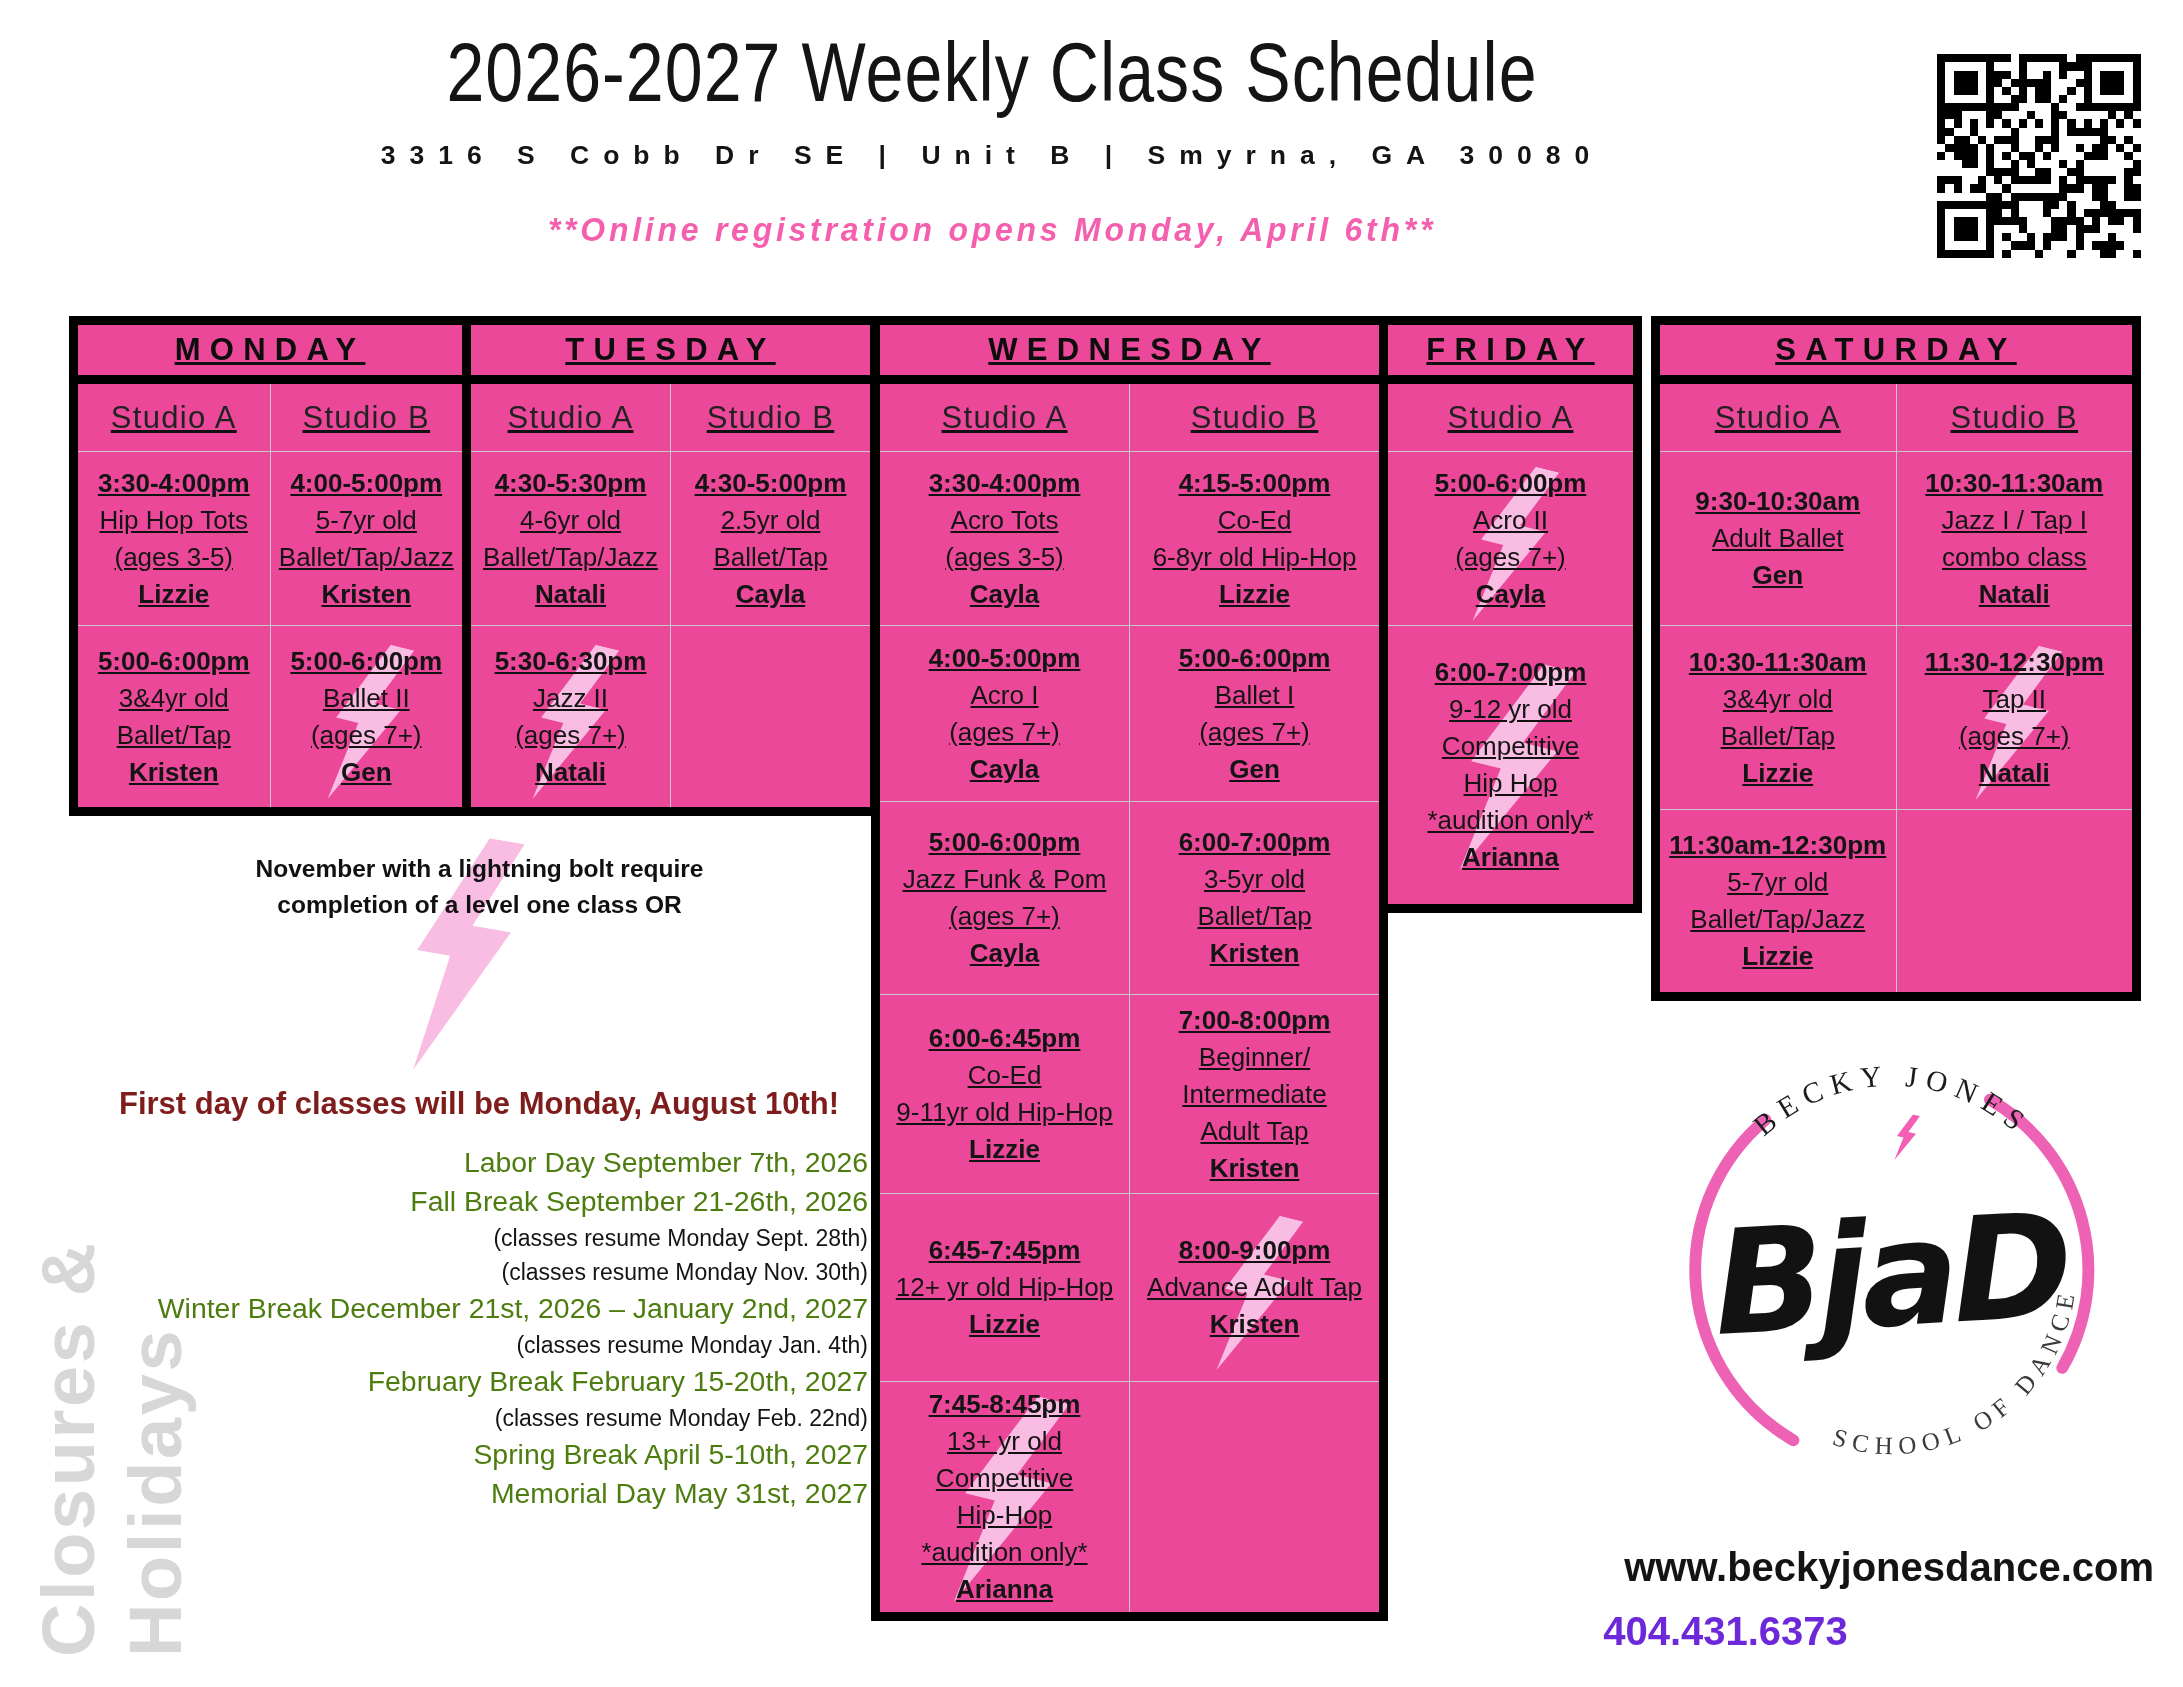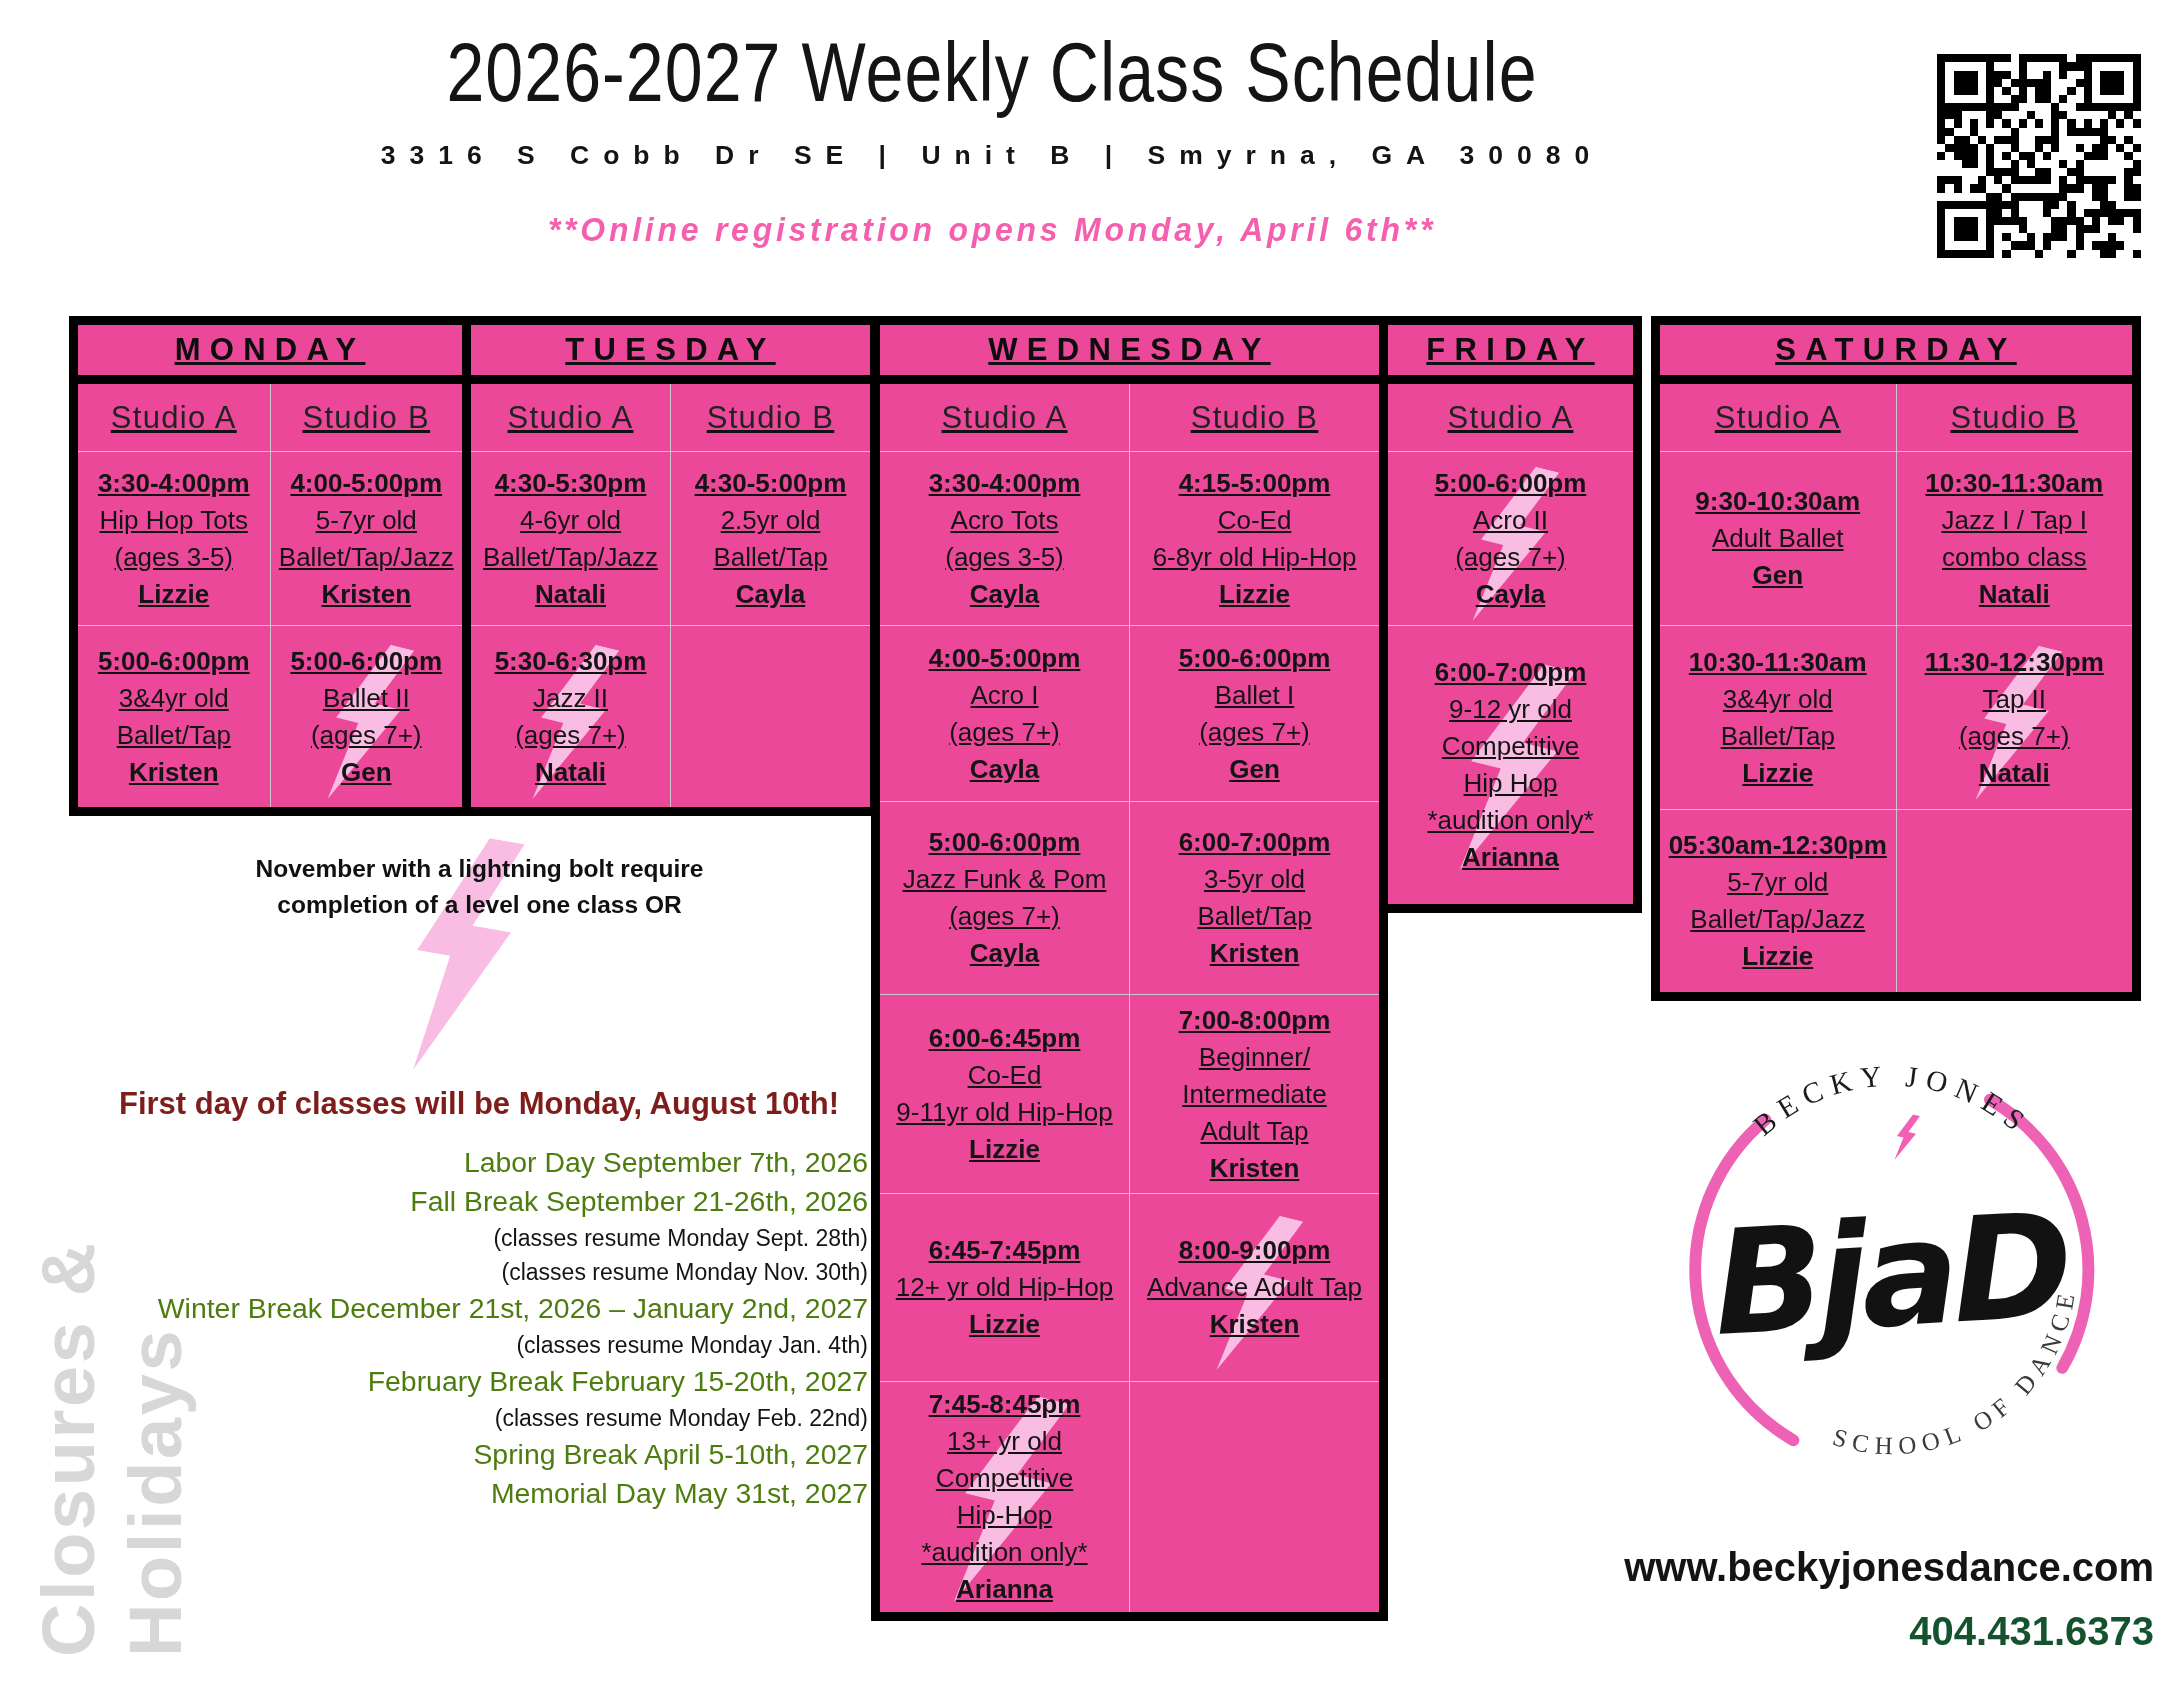--- a/index.html
+++ b/index.html
@@ -52,22 +52,22 @@
 
   
   #watermark { left:25px; top:1657px; width:615px; transform:rotate(-90deg); transform-origin:0 0;
                color:#d7d7d7; font-weight:700; z-index:0; }
   #watermark div { font-size:74px; line-height:87px; letter-spacing:2.6px; white-space:nowrap; }
 
   
   #logo { top:1033px; left:1655px; width:474px; height:474px; }
   #website { top:1545px; left:1297px; width:857px; text-align:right;
              font-size:40px; font-weight:700; color:#141414; }
-  #phone   { top:1609px; left:1297px; width:857px; text-align:right;
-             font-size:40px; font-weight:700; color:#14532d; }
+  #phone   { top:1609px; left:1297px; width:857px; text-align:center;
+             font-size:40px; font-weight:700; color:#6d28d9; }
 </style>
 </head>
 <body>
 
 <div class="abs" id="title">2026-2027 Weekly Class Schedule</div>
 <div class="abs" id="address">3316 S Cobb Dr SE | Unit B | Smyrna, GA 30080</div>
 <div class="abs" id="regnote" style="color: rgb(244, 95, 174);">**Online registration opens Monday, April 6th**</div>
 
 <svg class="abs" id="qr" viewBox="0 0 29 29" shape-rendering="crispEdges">
     <rect width="29" height="29" fill="#fff"></rect>
@@ -630,21 +630,21 @@
             <polygon points="96,0 56,96 98,96 20,260 38,132 2,132 58,0"></polygon>
           </svg>
           <div class="ln b">11:30-12:30pm</div>
           <div class="ln">Tap II</div>
           <div class="ln">(ages 7+)</div>
           <div class="ln b">Natali</div>
         </div>
       </div>
       <div class="row" style="min-height:182px">
         <div class="cell">
-          <div class="ln b">05:30am-12:30pm</div>
+          <div class="ln b">11:30am-12:30pm</div>
           <div class="ln">5-7yr old</div>
           <div class="ln">Ballet/Tap/Jazz</div>
           <div class="ln b">Lizzie</div>
         </div>
         <div class="cell"></div>
       </div>
     </div>
   </div>
 
 <svg class="abs" id="note-bolt" viewBox="0 0 100 260">

